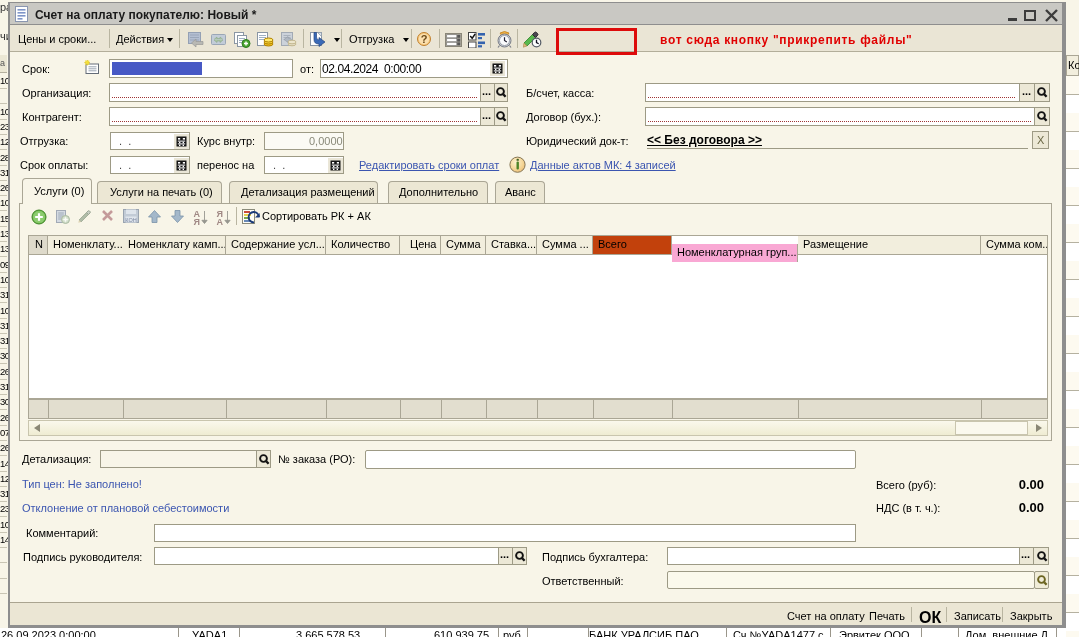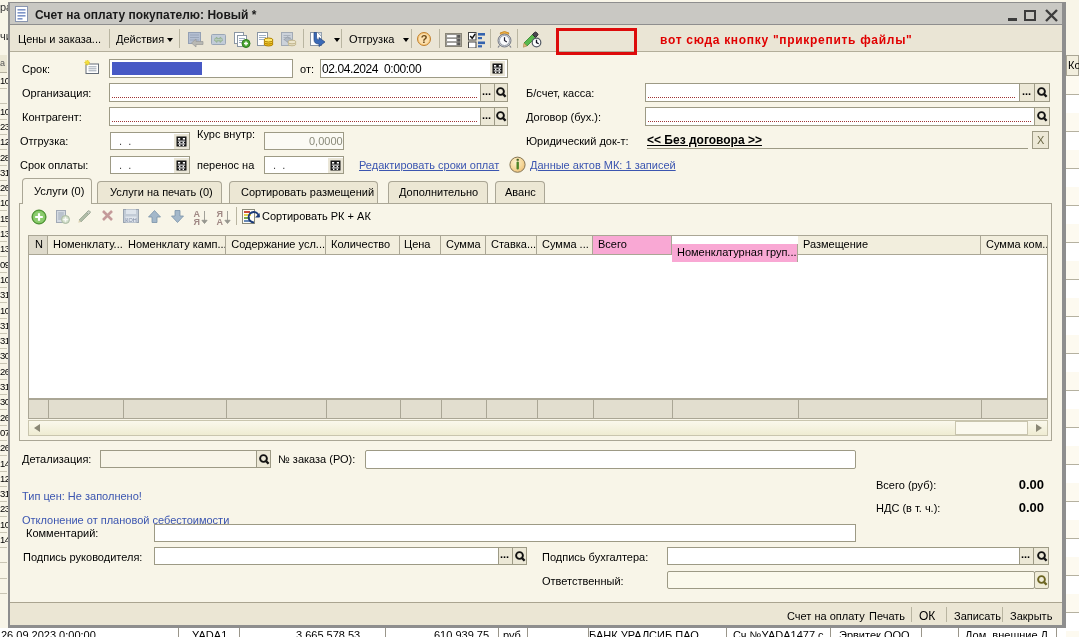--- a/index.html
+++ b/index.html
@@ -3,21 +3,21 @@
 <meta charset="utf-8">
 <style>
 html,body{margin:0;padding:0;}
 body{width:1079px;height:637px;overflow:hidden;position:relative;
   font-family:"Liberation Sans",sans-serif;font-size:11px;color:#000;background:#f8f5e8;}
 .abs{position:absolute;}
 .lbl{position:absolute;font-size:11px;white-space:nowrap;}
 .fld{position:absolute;background:#fff;border:1px solid #9d9a85;box-sizing:border-box;}
 .fldflat{position:absolute;background:#f8f5e8;border:1px solid #9d9a85;box-sizing:border-box;}
 .reddots{position:absolute;height:1px;background:repeating-linear-gradient(90deg,#a03434 0 1px,transparent 1px 2px);}
-.blue{color:#3b55b0;margin-top:12px;}
+.blue{color:#3b55b0;}
 .link{color:#3b55b0;text-decoration:underline;}
 .sep{position:absolute;width:1px;background:#b9b5a1;}
 .bbtn{position:absolute;background:#ece8d6;border:1px solid #9d9a85;box-sizing:border-box;text-align:center;}
 svg{display:block;}
 </style>
 </head>
 <body>
 
 <div class="abs" style="left:0;top:0;width:8px;height:637px;background:#f8f5e8;overflow:hidden;">
   <div class="lbl" style="left:0;top:1px;color:#333;">ра</div>
@@ -173,21 +173,21 @@
 </div>
 <div class="lbl" style="left:35px;top:8px;font-weight:bold;font-size:12px;color:#1a1a1a;">Счет на оплату покупателю: Новый *</div>
 
 <div class="abs" style="left:1008px;top:18px;width:9px;height:3px;background:#3c3c3c;"></div>
 <div class="abs" style="left:1024px;top:10px;width:12px;height:11px;border:2px solid #3c3c3c;box-sizing:border-box;"></div>
 <svg class="abs" style="left:1044px;top:8px;" width="15" height="15">
   <path d="M2 2 L13 13 M13 2 L2 13" stroke="#3c3c3c" stroke-width="2.4"></path>
 </svg>
 
 <div class="abs" style="left:10px;top:25px;width:1052px;height:27px;background:#eae5d5;border-bottom:1px solid #b3ae9a;box-sizing:border-box;"></div>
-<div class="lbl" style="left:18px;top:33px;">Цены и заказа...</div>
+<div class="lbl" style="left:18px;top:33px;">Цены и сроки...</div>
 <div class="sep" style="left:109px;top:29px;height:19px;"></div>
 <div class="lbl" style="left:116px;top:33px;">Действия</div>
 <div class="abs" style="left:167px;top:38px;width:0;height:0;border:3.5px solid transparent;border-top:4px solid #000;"></div>
 <div class="sep" style="left:179px;top:29px;height:19px;"></div>
 <div id="toolbar-icons"></div>
 <div class="sep" style="left:303px;top:29px;height:19px;"></div>
 <div class="sep" style="left:341px;top:29px;height:19px;"></div>
 <div class="lbl" style="left:349px;top:33px;">Отгрузка</div>
 <div class="abs" style="left:403px;top:38px;width:0;height:0;border:3.5px solid transparent;border-top:4px solid #000;"></div>
 <div class="sep" style="left:411px;top:29px;height:19px;"></div>
@@ -265,21 +265,21 @@
       <rect x="4" y="4" width="2.2" height="1.6" fill="#fff"></rect>
       <rect x="8.8" y="4" width="2.2" height="1.6" fill="#fff"></rect>
       <rect x="3.8" y="6.6" width="7.4" height="1" fill="#fff"></rect>
       <rect x="3.8" y="9.4" width="7.4" height="1" fill="#fff"></rect>
       <rect x="5" y="7.8" width="1.4" height="1.4" fill="#fff"></rect>
       <rect x="8.6" y="7.8" width="1.4" height="1.4" fill="#fff"></rect>
       <rect x="5" y="10.6" width="1.4" height="1.4" fill="#fff"></rect>
       <rect x="8.6" y="10.6" width="1.4" height="1.4" fill="#fff"></rect>
     </svg>
   </div>
-<div class="lbl" style="left:197px;top:128px;">Курс внутр:</div>
+<div class="lbl" style="left:197px;top:135px;">Курс внутр:</div>
 <div class="fldflat" style="left:264px;top:132px;width:80px;height:18px;background:#fbfaf4;"></div>
 <div class="lbl" style="left:309px;top:135px;color:#8a8a7a;">0,0000</div>
 
 <div class="lbl" style="left:20px;top:159px;">Срок оплаты:</div>
 <div class="fld" style="left:110px;top:156px;width:80px;height:18px;"></div>
 <div class="lbl" style="left:119px;top:159px;color:#444;">.&nbsp;&nbsp;.</div>
 <div class="abs" style="left:174px;top:158px;" id="cal3">
     <svg width="15" height="15">
       <rect x="0" y="0" width="15" height="15" fill="#eae6d7"></rect>
       <rect x="2.5" y="2.5" width="10" height="10" fill="#151515"></rect>
@@ -318,21 +318,21 @@
           <stop offset="0" stop-color="#fdf2d0"></stop>
           <stop offset="0.6" stop-color="#f4d493"></stop>
           <stop offset="1" stop-color="#e8b269"></stop>
         </radialGradient>
       </defs>
       <circle cx="8.5" cy="8.7" r="7.6" fill="url(#ig)" stroke="#857655" stroke-width="1"></circle>
       <rect x="7.5" y="5.6" width="2.4" height="8" rx="1" fill="#4d8427"></rect>
       <rect x="7.5" y="2.8" width="2.4" height="2" rx="0.9" fill="#3e5e22"></rect>
     </svg>
   </div>
-<div class="lbl link" style="left:530px;top:159px;">Данные актов МК: 1 записей</div>
+<div class="lbl link" style="left:530px;top:159px;">Данные актов МК: 4 записей</div>
 
 <div class="lbl" style="left:526px;top:87px;">Б/счет, касса:</div>
 <div class="fld" style="left:645px;top:83px;width:405px;height:19px;"></div>
 <div class="reddots" style="left:648px;top:97px;width:368px;"></div>
 <div class="abs bbtn" style="left:1019px;top:84px;width:15px;height:17px;border:none;border-left:1px solid #9d9a85;background:#ece8d6;"></div>
 <div class="lbl" style="left:1022px;top:85px;font-weight:bold;">...</div>
 <div class="abs bbtn" style="left:1034px;top:84px;width:15px;height:17px;border:none;border-left:1px solid #9d9a85;background:#ece8d6;"></div>
 <div class="abs" style="left:1037px;top:87px;" id="q3">
     <svg width="11" height="12">
       <circle cx="4.5" cy="4.5" r="3.4" fill="none" stroke="#111" stroke-width="1.9"></circle>
@@ -356,21 +356,21 @@
 <div class="lbl" style="left:647px;top:133px;font-weight:bold;font-size:12px;text-decoration:underline;">&lt;&lt; Без договора &gt;&gt;</div>
 <div class="bbtn" style="left:1032px;top:131px;width:17px;height:18px;"></div>
 <div class="lbl" style="left:1037px;top:134px;color:#6b6846;">X</div>
 
 <div class="abs" style="left:19px;top:203px;width:1033px;height:238px;border:1px solid #aaa695;border-top:none;box-sizing:border-box;"></div>
 <div class="abs" style="left:19px;top:203px;width:1033px;height:1px;background:#aaa695;"></div>
 
 <div class="abs" style="left:97px;top:181px;width:125px;height:22px;background:#ece7d4;border:1px solid #aaa695;border-bottom:none;border-radius:4px 4px 0 0;box-sizing:border-box;"></div>
 <div class="lbl" style="left:110px;top:186px;">Услуги на печать (0)</div>
 <div class="abs" style="left:229px;top:181px;width:149px;height:22px;background:#ece7d4;border:1px solid #aaa695;border-bottom:none;border-radius:4px 4px 0 0;box-sizing:border-box;"></div>
-<div class="lbl" style="left:241px;top:186px;">Сортировать размещений</div>
+<div class="lbl" style="left:241px;top:186px;">Детализация размещений</div>
 <div class="abs" style="left:388px;top:181px;width:100px;height:22px;background:#ece7d4;border:1px solid #aaa695;border-bottom:none;border-radius:4px 4px 0 0;box-sizing:border-box;"></div>
 <div class="lbl" style="left:399px;top:186px;">Дополнительно</div>
 <div class="abs" style="left:495px;top:181px;width:50px;height:22px;background:#ece7d4;border:1px solid #aaa695;border-bottom:none;border-radius:4px 4px 0 0;box-sizing:border-box;"></div>
 <div class="lbl" style="left:505px;top:186px;">Аванс</div>
 <div class="abs" style="left:22px;top:178px;width:70px;height:26px;background:#f8f5e8;border:1px solid #aaa695;border-bottom:none;border-radius:4px 4px 0 0;box-sizing:border-box;"></div>
 <div class="lbl" style="left:34px;top:185px;">Услуги (0)</div>
 
 <div id="tabletoolbar">
     <div class="abs" style="left:31px;top:209px;">
       <svg width="16" height="16">
@@ -452,38 +452,38 @@
     <div class="abs" style="left:29px;top:236px;width:19px;height:18px;background:#dedacb;border-right:1px solid #aaa695;box-sizing:border-box;overflow:hidden;">
       <div style="margin:2px 0 0 6px;white-space:nowrap;">N</div>
     </div>
     <div class="abs" style="left:48px;top:236px;width:92px;height:18px;background:#f2eedd;border-right:1px solid #aaa695;box-sizing:border-box;overflow:hidden;">
       <div style="margin:2px 0 0 5px;white-space:nowrap;">Номенклату...</div>
     </div>
     <div class="abs" style="left:123px;top:236px;width:103px;height:18px;background:#f2eedd;border-right:1px solid #aaa695;box-sizing:border-box;overflow:hidden;">
       <div style="margin:2px 0 0 5px;white-space:nowrap;">Номенклату камп...</div>
     </div>
     <div class="abs" style="left:226px;top:236px;width:100px;height:18px;background:#f2eedd;border-right:1px solid #aaa695;box-sizing:border-box;overflow:hidden;">
-      <div style="margin:2px 0 0 5px;white-space:nowrap;text-align:right;">Содержание усл...</div>
+      <div style="margin:2px 0 0 5px;white-space:nowrap;">Содержание усл...</div>
     </div>
     <div class="abs" style="left:326px;top:236px;width:74px;height:18px;background:#f2eedd;border-right:1px solid #aaa695;box-sizing:border-box;overflow:hidden;">
       <div style="margin:2px 0 0 5px;white-space:nowrap;">Количество</div>
     </div>
     <div class="abs" style="left:400px;top:236px;width:41px;height:18px;background:#f2eedd;border-right:1px solid #aaa695;box-sizing:border-box;overflow:hidden;">
-      <div style="margin:2px 0 0 4px;white-space:nowrap;">Цена</div>
+      <div style="margin:2px 0 0 10px;white-space:nowrap;">Цена</div>
     </div>
     <div class="abs" style="left:441px;top:236px;width:45px;height:18px;background:#f2eedd;border-right:1px solid #aaa695;box-sizing:border-box;overflow:hidden;">
       <div style="margin:2px 0 0 5px;white-space:nowrap;">Сумма</div>
     </div>
     <div class="abs" style="left:486px;top:236px;width:51px;height:18px;background:#f2eedd;border-right:1px solid #aaa695;box-sizing:border-box;overflow:hidden;">
       <div style="margin:2px 0 0 5px;white-space:nowrap;">Ставка...</div>
     </div>
     <div class="abs" style="left:537px;top:236px;width:56px;height:18px;background:#f2eedd;border-right:1px solid #aaa695;box-sizing:border-box;overflow:hidden;">
       <div style="margin:2px 0 0 5px;white-space:nowrap;">Сумма ...</div>
     </div>
-    <div class="abs" style="left:593px;top:236px;width:79px;height:18px;background:#f9a8d4;border-right:1px solid #aaa695;box-sizing:border-box;overflow:hidden;">
+    <div class="abs" style="left:593px;top:236px;width:79px;height:18px;background:#c2410c;border-right:1px solid #aaa695;box-sizing:border-box;overflow:hidden;">
       <div style="margin:2px 0 0 5px;white-space:nowrap;">Всего</div>
     </div>
     <div class="abs" style="left:672px;top:244px;width:126px;height:18px;background:#f9a8d4;border-right:1px solid #aaa695;box-sizing:border-box;overflow:hidden;">
       <div style="margin:2px 0 0 5px;white-space:nowrap;">Номенклатурная груп...</div>
     </div>
     <div class="abs" style="left:798px;top:236px;width:183px;height:18px;background:#f2eedd;border-right:1px solid #aaa695;box-sizing:border-box;overflow:hidden;">
       <div style="margin:2px 0 0 5px;white-space:nowrap;">Размещение</div>
     </div>
     <div class="abs" style="left:981px;top:236px;width:67px;height:18px;background:#f2eedd;border-right:1px solid #aaa695;box-sizing:border-box;overflow:hidden;">
       <div style="margin:2px 0 0 5px;white-space:nowrap;">Сумма ком...</div>
@@ -562,21 +562,21 @@
     <svg width="11" height="12">
       <circle cx="4.5" cy="4.5" r="3.4" fill="none" stroke="#6b6420" stroke-width="1.9"></circle>
       <line x1="7.2" y1="7.2" x2="9.6" y2="9.8" stroke="#6b6420" stroke-width="2.3"></line>
     </svg>
   </div>
 
 <div class="abs" style="left:10px;top:602px;width:1052px;height:23px;background:#ebe6d4;border-top:1px solid #aaa490;box-sizing:border-box;"></div>
 <div class="lbl" style="left:787px;top:610px;">Счет на оплату</div>
 <div class="lbl" style="left:869px;top:610px;">Печать</div>
 <div class="sep" style="left:911px;top:607px;height:15px;"></div>
-<div class="lbl" style="left:919px;top:609px;font-weight:normal;font-size:12px;">ОК</div>
+<div class="lbl" style="left:919px;top:609px;font-weight:bold;font-size:16px;">ОК</div>
 <div class="sep" style="left:946px;top:607px;height:15px;"></div>
 <div class="lbl" style="left:954px;top:610px;">Записать</div>
 <div class="sep" style="left:1002px;top:607px;height:15px;"></div>
 <div class="lbl" style="left:1010px;top:610px;">Закрыть</div>
 
 <div>
     <div class="abs" style="left:187px;top:31px;">
       <svg width="18" height="17">
         <rect x="1.5" y="1.5" width="12" height="11" fill="#b4bfd2" stroke="#94a0b4"></rect>
         <path d="M3 4h9M3 6.5h9M3 9h9" stroke="#9aa6ba" stroke-width="1.2"></path>

